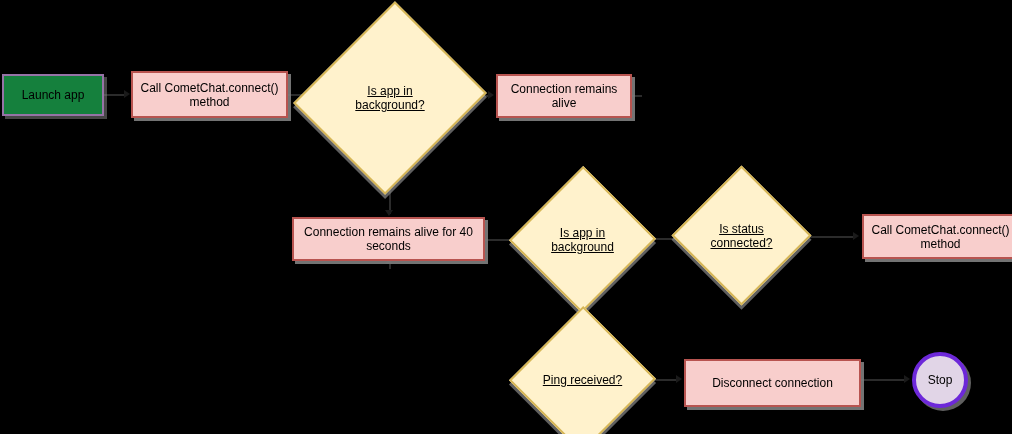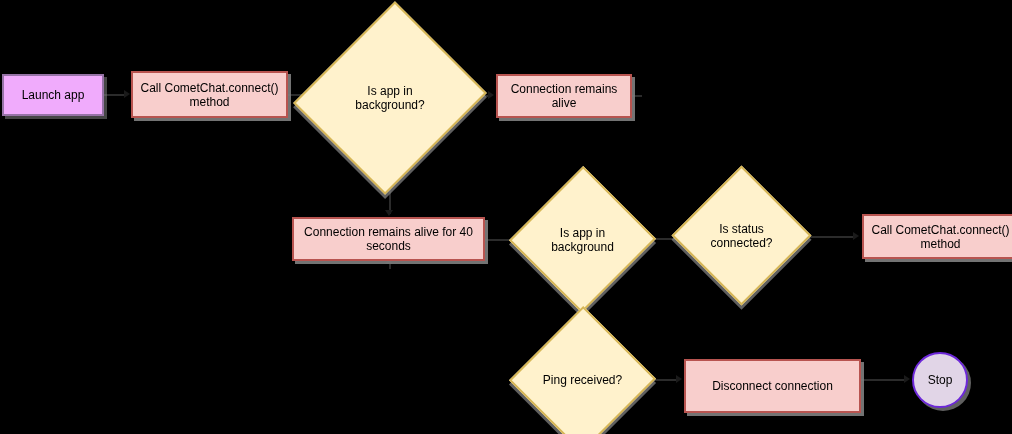--- a/index.html
+++ b/index.html
@@ -37,37 +37,38 @@
   
   .rect {
     border: 2px solid;
     box-shadow: 3px 3px 0 0 rgba(128,128,128,0.9);
   }
   .rect.process {
     background: #f8cecc;
     border-color: #b85450;
   }
   .rect.start {
-    background: #f0abfc;
+    background: #15803d;
     border-color: #9673a6;
     box-shadow: 3px 3px 0 0 rgba(128,128,128,0.55);
   }
 
   
   .circle {
     background: #e1d5e7;
-    border: 2px solid #6d28d9;
+    border: 4px solid #6d28d9;
     border-radius: 50%;
     box-shadow: 3px 3px 0 0 rgba(128,128,128,0.75);
   }
 
   
   .diamond {
     background: transparent;
     border: none;
+    text-decoration: underline;
   }
   .diamond .shape {
     position: absolute;
     inset: 0;
     background: #fff2cc;
     border: 2px solid #d6b656;
     box-sizing: border-box;
     transform: rotate(45deg);
     box-shadow: 3px 3px 0 0 rgba(128,128,128,0.75);
   }
@@ -182,21 +183,21 @@
   <div class="node rect process" style="left:862px; top:214px; width:157px; height:45px;">
     <span class="label">Call CometChat.connect()
 method</span>
   </div>
 
   <div class="node diamond" style="left:531px; top:327px; width:103px; height:105px;">
     <span class="shape"></span>
     <span class="label">Ping received?</span>
   </div>
 
-  <div class="node rect process" style="left:684px; top:359px; width:177px; height:54px;text-align:center;">
+  <div class="node rect process" style="left:684px; top:359px; width:177px; height:48px;text-align:center;">
     <span class="label">Disconnect connection</span>
   </div>
 
   <div class="node circle" style="left:912px; top:352px; width:56px; height:56px;">
     <span class="label">Stop</span>
   </div>
 
 </div>
 
 </body></html>

